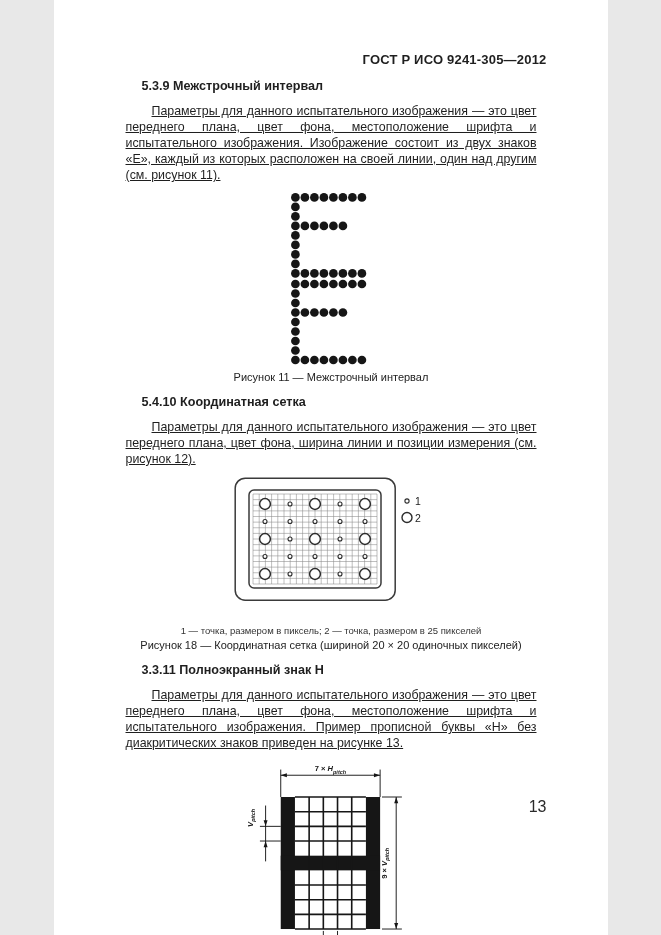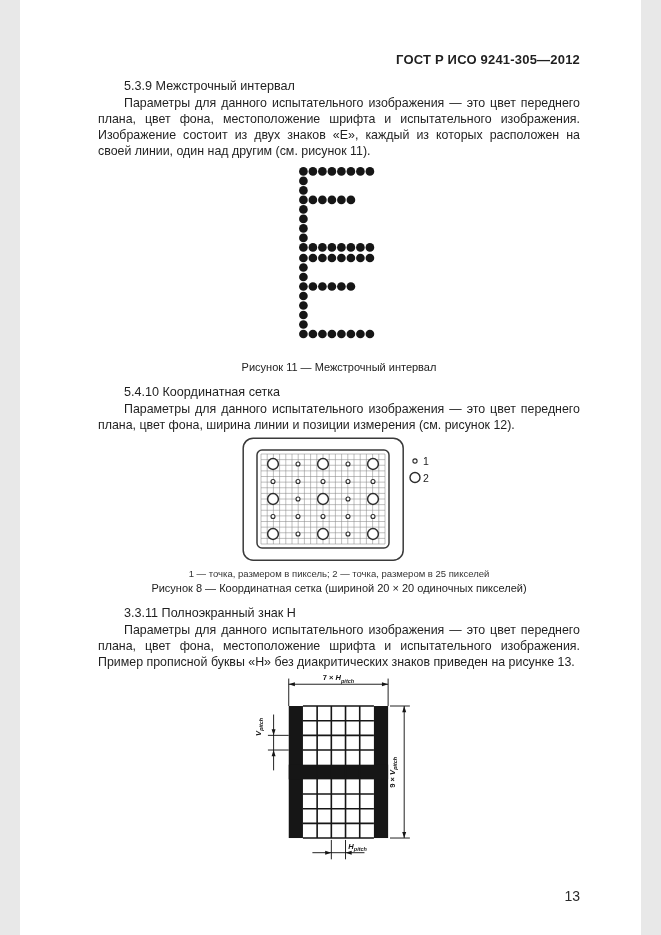--- a/index.html
+++ b/index.html
@@ -1,35 +1,35 @@
 <!DOCTYPE html>
 <html><head>
 <meta charset="utf-8">
 <style>
   html,body{margin:0;padding:0;background:#e8e8e8;}
   .page{
-    width:621px;height:935px;background:#ffffff;position:relative;
+    width:554px;height:935px;background:#ffffff;position:relative;
     font-family:"Liberation Sans",sans-serif;color:#1f1f1f;overflow:hidden;
-    margin:0 auto;box-sizing:border-box;padding-left:16px;
+    margin:0 auto;box-sizing:border-box;
   }
   .content{padding:52px 61px 0 62px;}
   .doc-header{font-size:13px;font-weight:bold;text-align:right;letter-spacing:.2px;}
-  .sec-heading{font-size:12.6px;font-weight:normal;text-indent:26px;margin:12px 0 2px 0;}
-  .body-text{font-size:12.4px;line-height:16px;text-align:justify;text-indent:26px;margin:0;}
+  .sec-heading{font-size:12.6px;font-weight:bold;text-indent:26px;margin:12px 0 2px 0;}
+  .body-text{font-size:12.4px;line-height:16px;text-align:justify;text-indent:26px;margin:10px;text-decoration:underline;}
   .fig-wrap{display:flex;justify-content:center;}
   .fig11{margin-top:8px;}
   .fig12{margin-top:4px;}
   .fig12 svg{margin-left:30px;}
   .fig13{margin-top:0px;}
   .fig13 svg{margin-left:14px;}
-  .fig-caption{text-align:center;font-size:11px;margin-top:22px;color:#222;}
-  .footnote{text-align:center;font-size:9.5px;margin-top:5px;color:#333;}
+  .fig-caption{text-align:center;font-size:11px;margin-top:6px;color:#222;}
+  .footnote{text-align:center;font-size:9.5px;margin-top:22px;color:#333;}
   .cap12{margin-top:3px;}
   .cap13{margin-top:4px;}
-  .page-number{position:absolute;top:888px;right:61px;font-size:14px;color:#2a2a2a;}
+  .page-number{position:absolute;top:798px;right:61px;font-size:16px;color:#2a2a2a;}
   
   .ln-rect{fill:#ffffff;stroke:#3a3a3a;stroke-width:1.5;}
   .legend-label{font-size:10.5px;fill:#222222;}
   
   .dln{stroke:#161616;stroke-width:1;fill:none;}
   .arr{fill:#161616;}
   svg text{font-family:"Liberation Sans",sans-serif;}
   .dim-label{font-size:8px;font-weight:700;fill:#161616;}
   .dim-label .pre{font-style:normal;}
   .dim-label .it{font-style:italic;}
@@ -190,21 +190,21 @@
           </g>
         <g>
           <circle cx="173" cy="24" r="2.1" fill="#ffffff" stroke="#2c2c2c" stroke-width="1.1"></circle>
           <text class="legend-label" x="181" y="28">1</text>
           <circle cx="173" cy="40.5" r="5" fill="#ffffff" stroke="#2c2c2c" stroke-width="1.4"></circle>
           <text class="legend-label" x="181" y="45">2</text>
         </g>
       </svg>
     </div>
     <div class="footnote">1 — точка, размером в пиксель; 2 — точка, размером в 25 пикселей</div>
-    <div class="fig-caption cap12">Рисунок 8 — Координатная сетка (шириной 20 × 20 одиночных пикселей)</div>
+    <div class="fig-caption cap12">Рисунок 18 — Координатная сетка (шириной 20 × 20 одиночных пикселей)</div>
 
     <div>
       <div class="sec-heading">3.3.11 Полноэкранный знак Н</div>
       <p class="body-text">Параметры для данного испытательного изображения — это цвет переднего плана, цвет фона, местоположение шрифта и испытательного изображения. Пример прописной буквы «Н» без диакритических знаков приведен на рисунке 13.</p>
     </div>
 
     <div class="fig-wrap fig13">
       <svg id="fig13-svg" width="194" height="196" viewBox="0 0 205 207">
         <g id="f13-grid">
             <rect x="42" y="38" width="15" height="139.5" fill="#161616"></rect>

